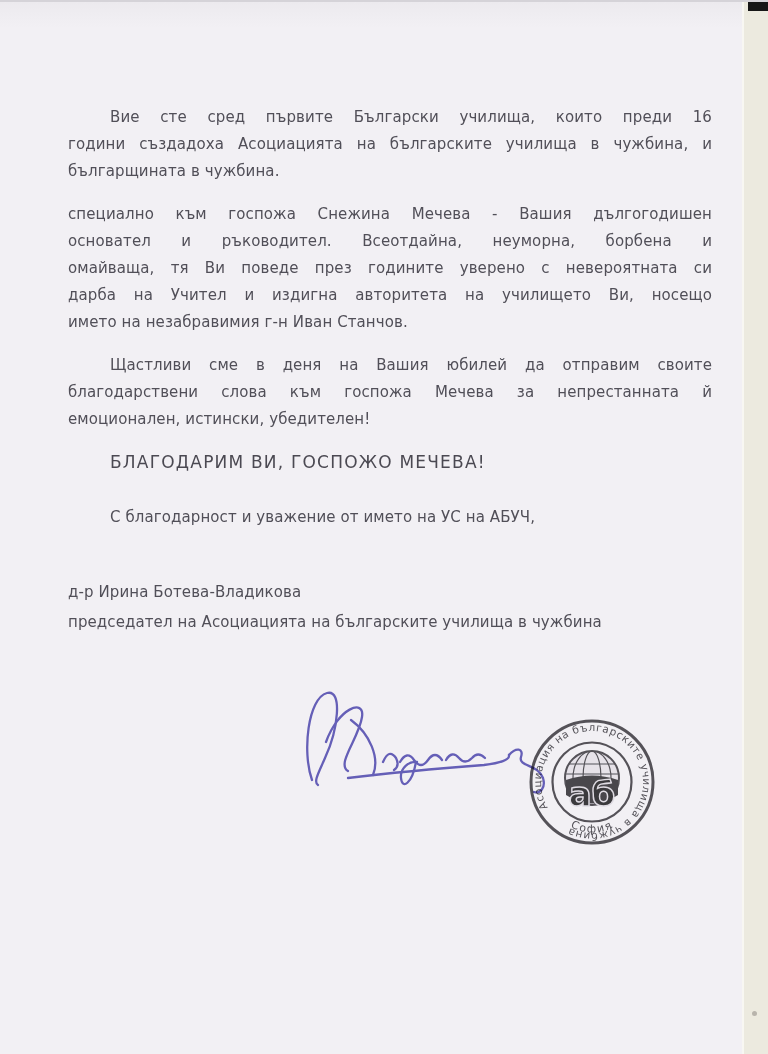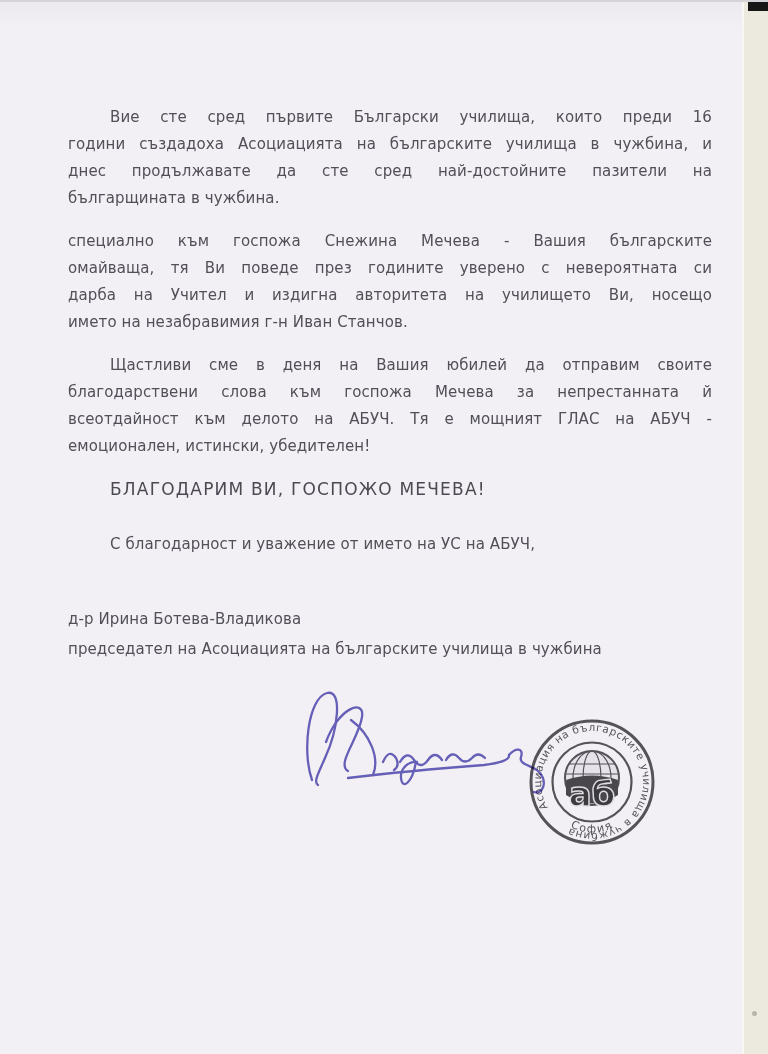--- a/index.html
+++ b/index.html
@@ -67,37 +67,36 @@
   <div class="scan-strip"></div>
   <div class="scan-corner"></div>
   <div class="speck"></div>
 
   <div class="letter">
 
     <p class="para mb1">
       </p>
       <div class="ln j ind">Вие сте сред първите Български училища, които преди 16</div>
       <div class="ln j">години създадоха Асоциацията на българските училища в чужбина, и</div>
-      <div class="ln j">днес продължавате да сте сред най-достойните пазители на</div>
       <div class="ln">българщината в чужбина.</div>
     <p></p>
 
     <p class="para mb2">
       </p>
-      <div class="ln j">специално към госпожа Снежина Мечева - Вашия българските</div>
+      <div class="ln j">специално към госпожа Снежина Мечева - Вашия дългогодишен</div>
+      <div class="ln j">основател и ръководител. Всеотдайна, неуморна, борбена и</div>
       <div class="ln j">омайваща, тя Ви поведе през годините уверено с невероятната си</div>
       <div class="ln j">дарба на Учител и издигна авторитета на училището Ви, носещо</div>
       <div class="ln">името на незабравимия г-н Иван Станчов.</div>
     <p></p>
 
     <p class="para mb3">
       </p>
       <div class="ln j ind">Щастливи сме в деня на Вашия юбилей да отправим своите</div>
       <div class="ln j">благодарствени слова към госпожа Мечева за непрестанната й</div>
-      <div class="ln j">всеотдайност към делото на АБУЧ. Тя е мощният ГЛАС на АБУЧ -</div>
       <div class="ln">емоционален, истински, убедителен!</div>
     <p></p>
 
     <div class="ln ind emph">БЛАГОДАРИМ ВИ, ГОСПОЖО МЕЧЕВА!</div>
 
     <p class="para mb4">
       </p>
     <p></p>
 
     <div class="ln ind mb5">С благодарност и уважение от името на УС на АБУЧ,</div>

